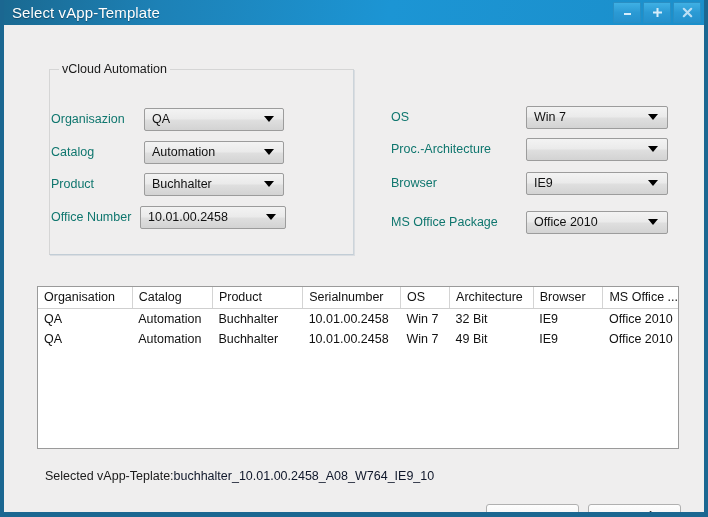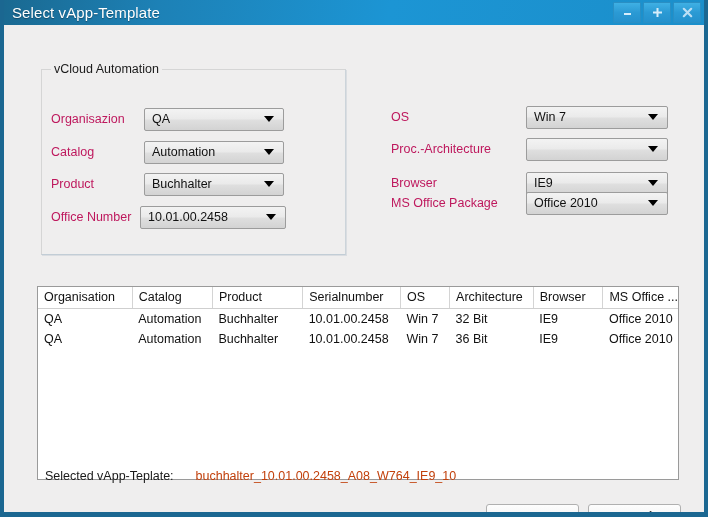--- a/index.html
+++ b/index.html
@@ -72,20 +72,21 @@
 
   
   .groupbox {
     position: absolute;
     box-sizing: border-box;
     background: #efeeee;
     border: 1px solid #d5d5d5;
     border-bottom-color: #c2cdd6;
     border-right-color: #ccd4da;
     box-shadow: 1px 1px 0 rgba(180,190,200,0.35);
+    margin-left: 8px;
   }
   .group-title {
     position: absolute;
     top: -8px;
     left: 9px;
     background: #efeeee;
     padding: 0 3px;
     font-size: 12.5px;
     color: #1b1b1b;
   }
@@ -93,21 +94,21 @@
   #group-right { left: 375px; top: 44px; width: 300px; height: 186px; }
 
   .field-row {
     position: absolute;
     display: flex;
     align-items: center;
     height: 24px;
   }
   .field-label {
     font-size: 12.5px;
-    color: #be185d;
+    color: #0f766e;
     white-space: nowrap;
     overflow: hidden;
   }
   .combo {
     position: relative;
     box-sizing: border-box;
     height: 23px;
     background: linear-gradient(180deg, #f3f3f3 0%, #eaeaea 48%, #dfdfdf 52%, #d3d3d3 100%);
     border: 1px solid #9c9c9c;
     border-radius: 2px;
@@ -143,37 +144,37 @@
   #row-org .combo,
   #row-catalog .combo,
   #row-product .combo,
   #row-serial .combo { width: 140px; }
   #row-serial .combo { width: 146px; }
 
   
   #row-os       { left: 387px; top: 80px;  }
   #row-arch     { left: 387px; top: 112px; }
   #row-browser  { left: 387px; top: 146px; }
-  #row-office   { left: 387px; top: 166px; }
+  #row-office   { left: 387px; top: 185px; }
   #row-os .field-label,
   #row-arch .field-label,
   #row-browser .field-label,
   #row-office .field-label { width: 135px; }
   #row-os .combo,
   #row-arch .combo,
   #row-browser .combo,
   #row-office .combo { width: 142px; }
 
   
   .grid {
     position: absolute;
     left: 33px;
     top: 261px;
     width: 642px;
-    height: 194px;
+    height: 163px;
     box-sizing: border-box;
     background: #ffffff;
     border: 1px solid #9a9a9a;
     overflow: hidden;
   }
   .grid table {
     width: 100%;
     border-collapse: collapse;
     font-size: 12.5px;
     color: #111;
@@ -202,22 +203,21 @@
     display: flex;
     align-items: flex-end;
   }
   .selected-label {
     font-size: 12.5px;
     color: #1b1b1b;
     white-space: nowrap;
   }
   .selected-value {
     font-size: 12.5px;
-    color: #c2410c;
-    margin-left: 22px;
+    color: #0f172a;
     white-space: nowrap;
   }
 
   .btn {
     position: absolute;
     box-sizing: border-box;
     width: 93px;
     height: 24px;
     background: linear-gradient(180deg, #fdfdfd 0%, #f6f6f6 50%, #ededed 51%, #e4e4e4 100%);
     border: 1px solid #b0b0b0;
@@ -355,21 +355,21 @@
               <td>32 Bit</td>
               <td>IE9</td>
               <td>Office 2010</td>
             </tr>
             <tr>
               <td>QA</td>
               <td>Automation</td>
               <td>Buchhalter</td>
               <td>10.01.00.2458</td>
               <td>Win 7</td>
-              <td>36 Bit</td>
+              <td>49 Bit</td>
               <td>IE9</td>
               <td>Office 2010</td>
             </tr>
           </tbody>
       </table>
     </div>
 
     <div class="selected-row">
       <span class="selected-label">Selected vApp-Teplate:</span>
       <span class="selected-value">buchhalter_10.01.00.2458_A08_W764_IE9_10</span>

